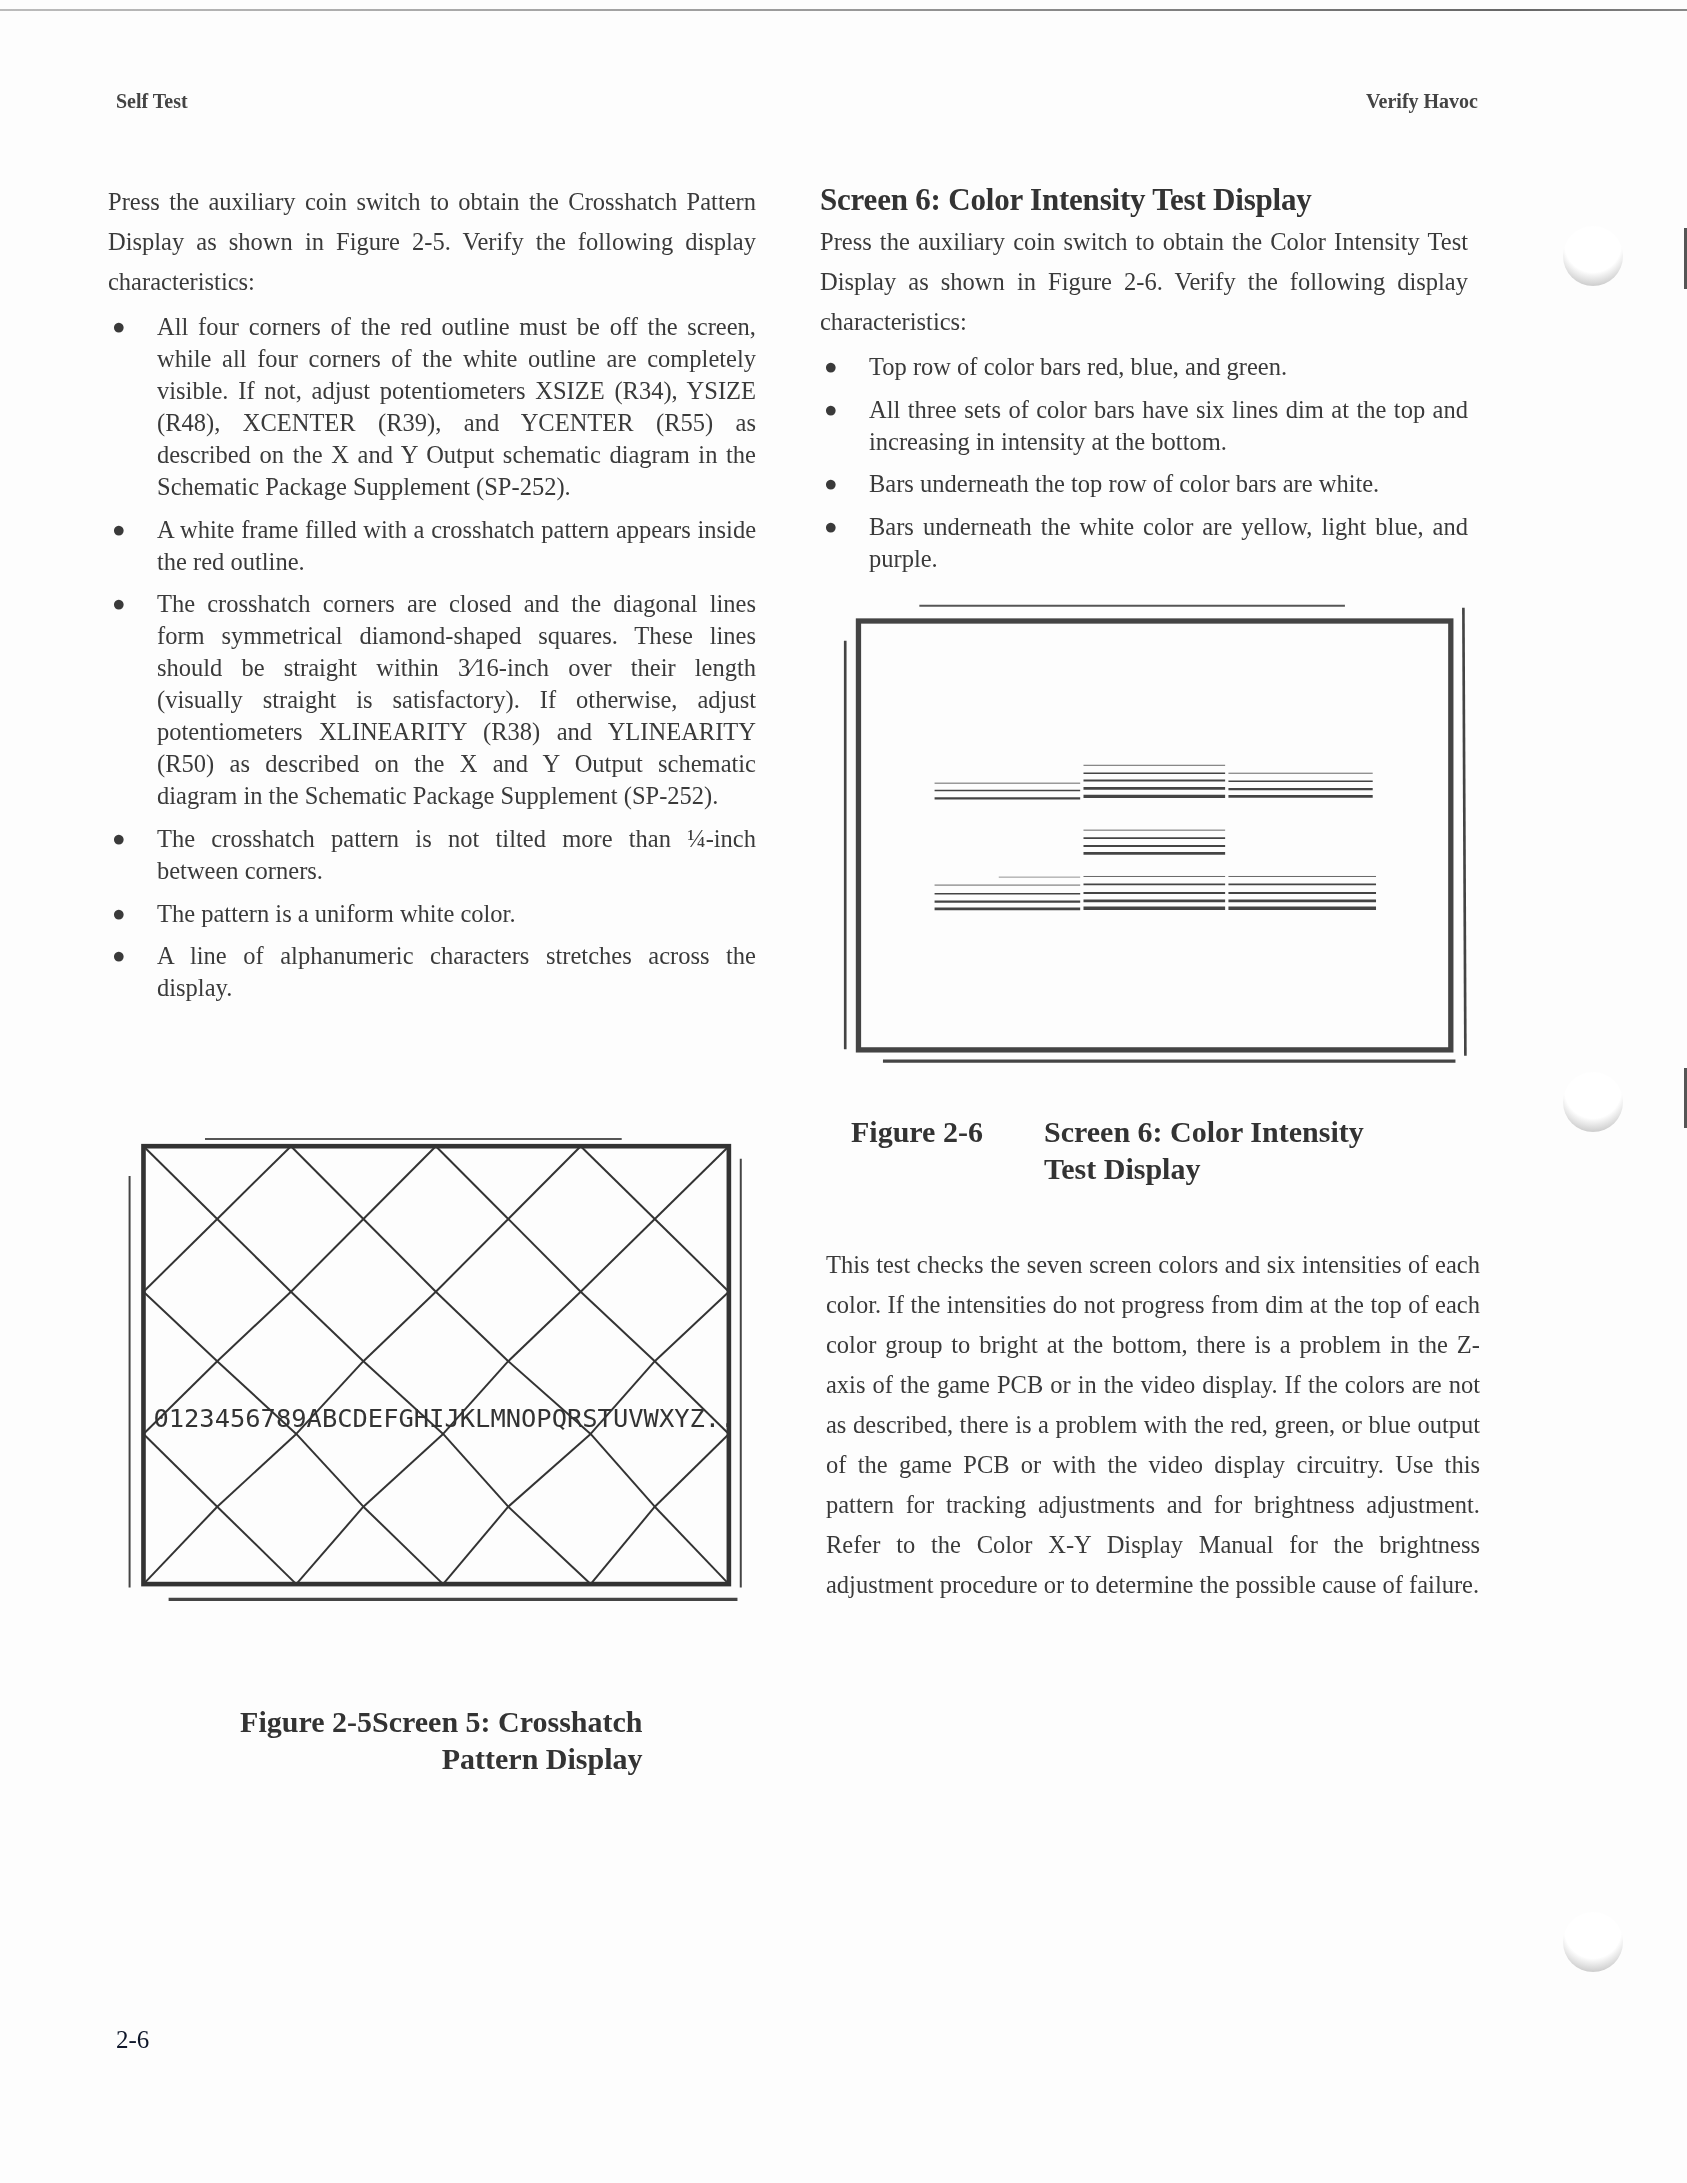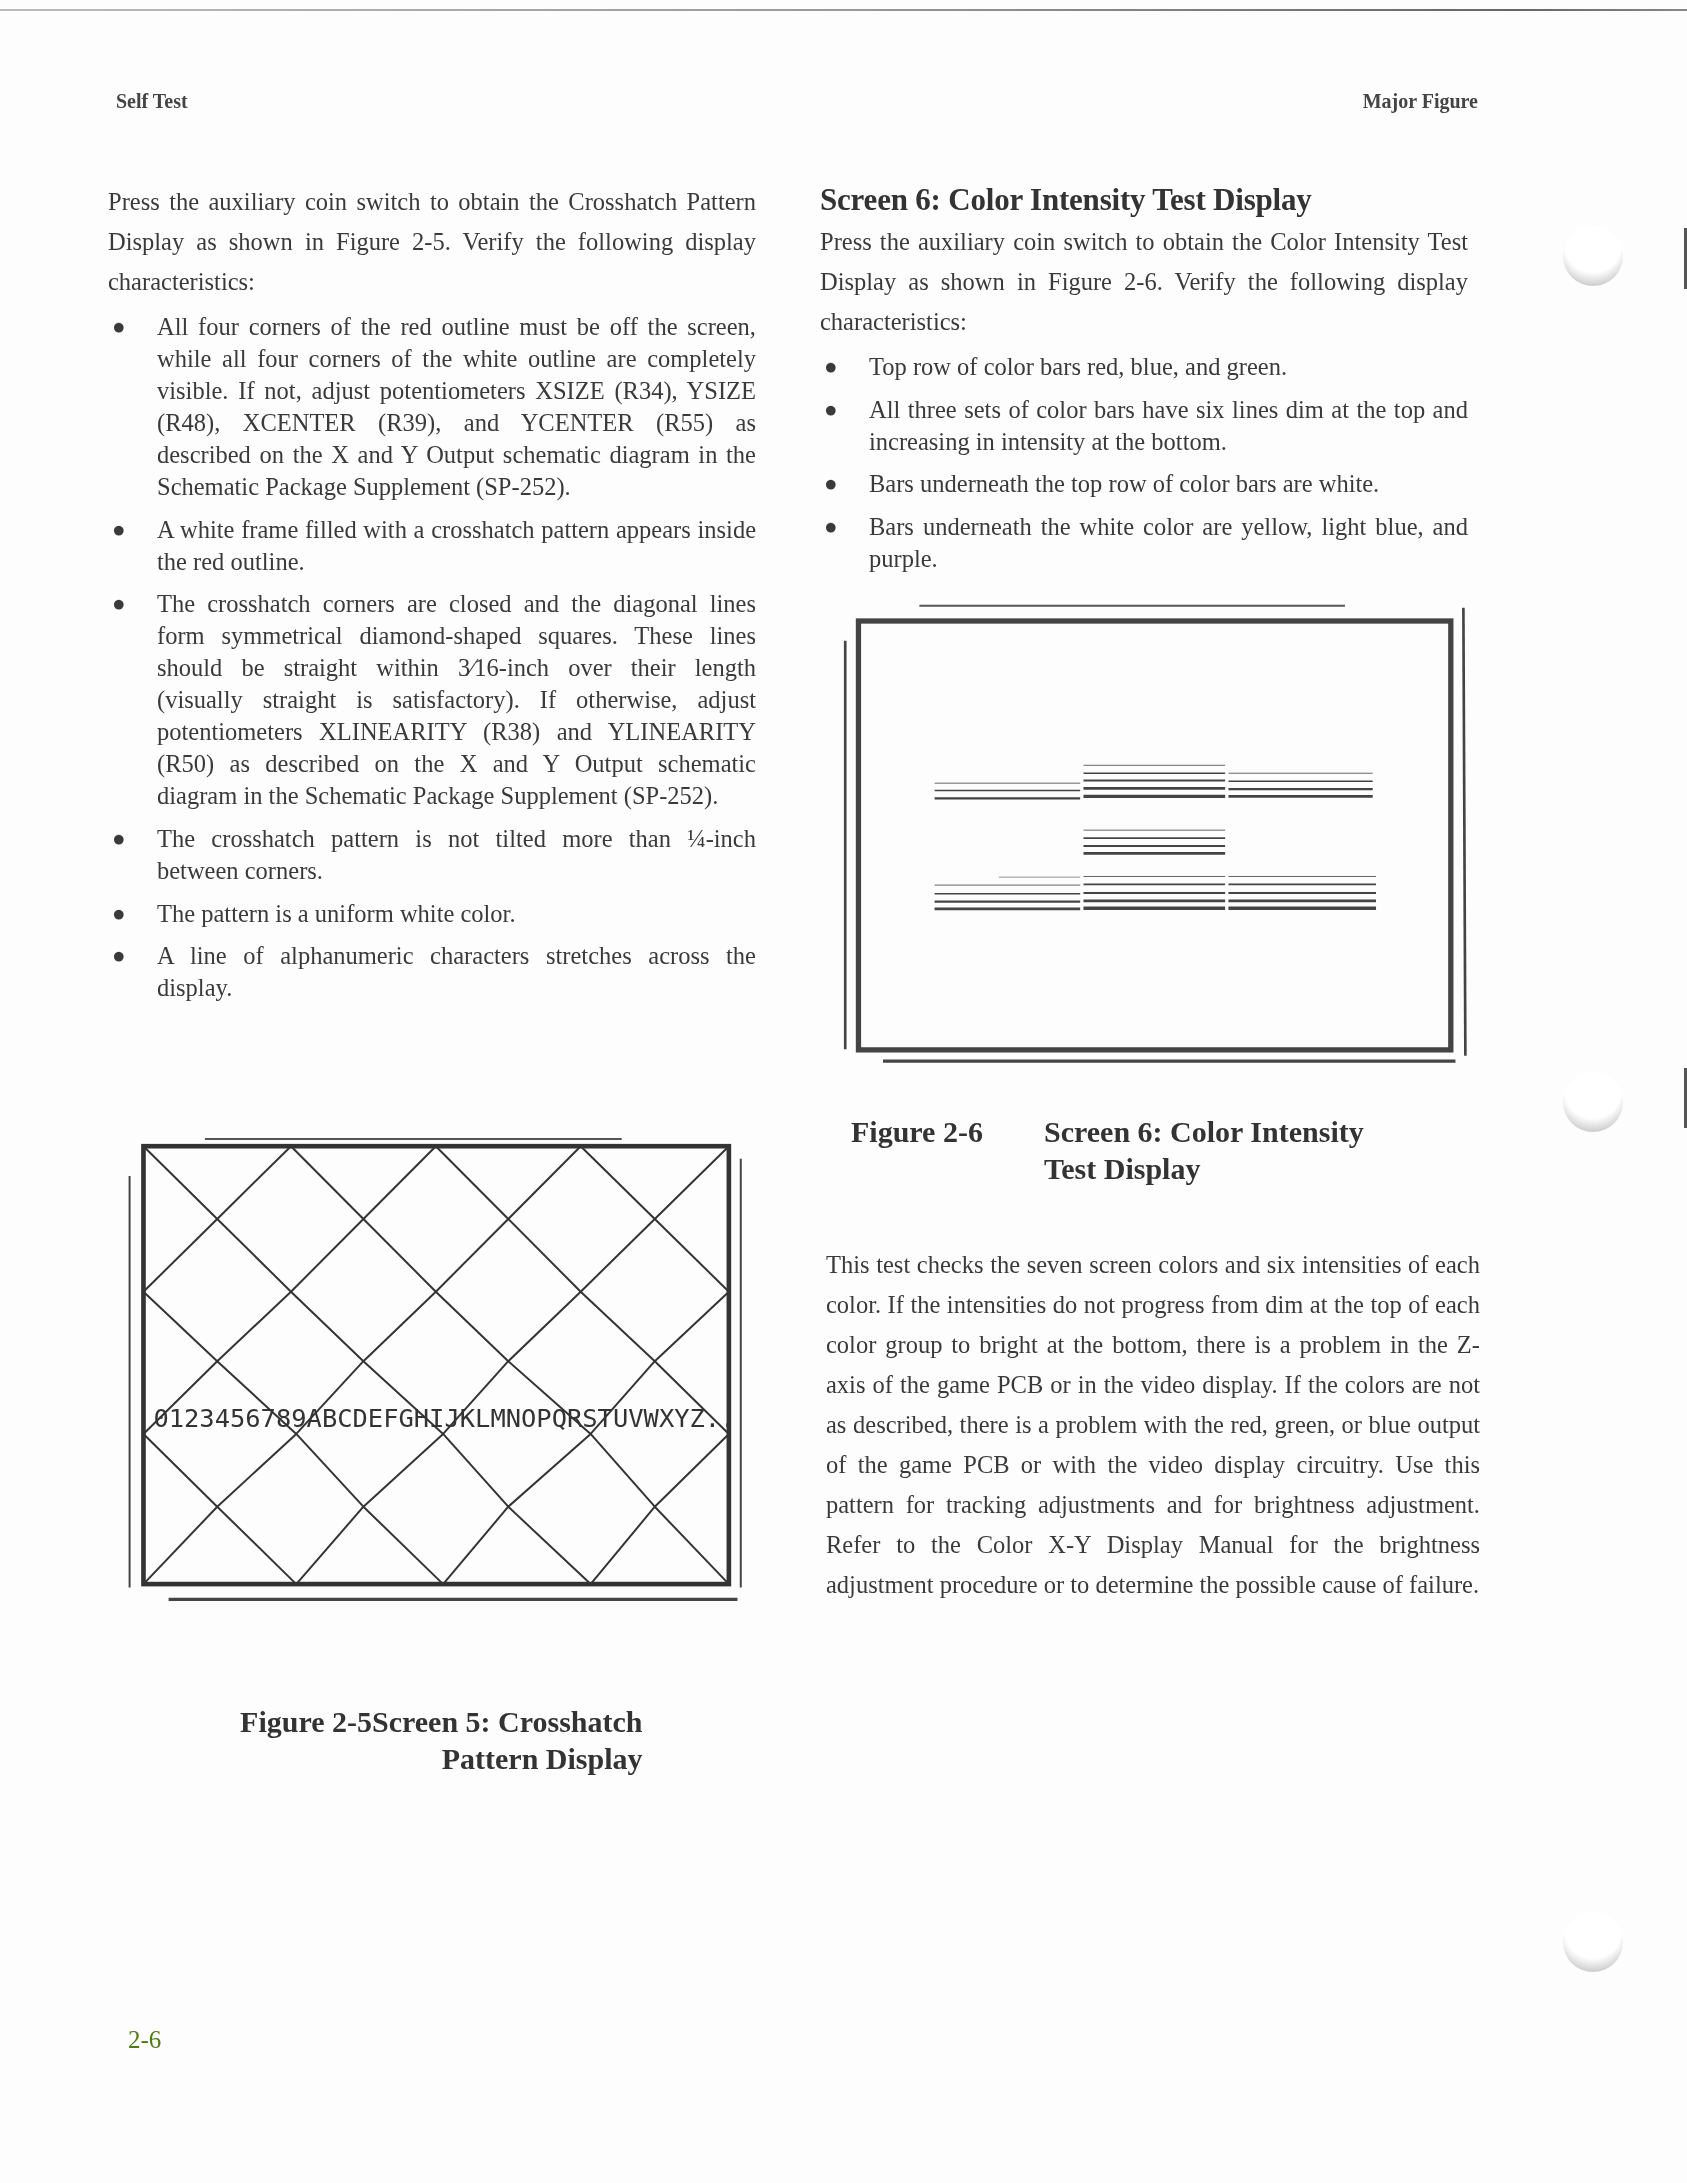--- a/index.html
+++ b/index.html
@@ -16,32 +16,32 @@
   h2 { font-size:31px; font-weight:bold; margin:0 0 4px 0; color:#333; letter-spacing:-0.2px; }
   p.body { font-size:24.5px; line-height:40px; margin:0; text-align:justify; }
   ul.bullets { list-style:none; padding:0; margin:9.3px 0 0 0; }
   ul.bullets li { position:relative; padding-left:49px; font-size:24.5px; line-height:32px;
                   margin-bottom:10.6px; text-align:justify; }
   ul.bullets li .dot { position:absolute; left:4px; top:0; font-size:22.5px; }
   .fig { position:absolute; }
   .caption { position:absolute; font-weight:bold; font-size:30px; line-height:37px; color:#333; }
   .caption .num { display:inline-block; width:192px; }
   .caption .rest { display:inline-block; vertical-align:top; }
-  .page-num { position:absolute; left:116px; top:2026px; font-size:25px; color:#4d7c0f;margin-left:12px; }
+  .page-num { position:absolute; left:116px; top:2026px; font-size:25px; color:#0f172a; }
   .hole { position:absolute; width:60px; height:60px; border-radius:50%;
           background:radial-gradient(circle at 50% 30%, #fff 55%, #cfcfcf 80%, #fff 100%); }
   .edge-mark { position:absolute; width:2.6px; background:#555; }
 </style>
 </head>
 <body>
 
 <div class="top-rule"></div>
 
 <div class="run-head run-left">Self Test</div>
-<div class="run-head run-right">Major Figure</div>
+<div class="run-head run-right">Verify Havoc</div>
 
 <div class="col col-left">
   <p class="body">Press the auxiliary coin switch to obtain the Crosshatch Pattern Display as shown in Figure 2-5. Verify the following display characteristics:</p>
   <ul class="bullets">
     <li><span class="dot">●</span><span>All four corners of the red outline must be off the screen, while all four corners of the white outline are completely visible. If not, adjust potentiometers XSIZE (R34), YSIZE (R48), XCENTER (R39), and YCENTER (R55) as described on the X and Y Output schematic diagram in the Schematic Package Supplement (SP-252).</span></li>
     <li><span class="dot">●</span><span>A white frame filled with a crosshatch pattern appears inside the red outline.</span></li>
     <li><span class="dot">●</span><span>The crosshatch corners are closed and the diagonal lines form symmetrical diamond-shaped squares. These lines should be straight within 3⁄16-inch over their length (visually straight is satisfactory). If otherwise, adjust potentiometers XLINEARITY (R38) and YLINEARITY (R50) as described on the X and Y Output schematic diagram in the Schematic Package Supplement (SP-252).</span></li>
     <li><span class="dot">●</span><span>The crosshatch pattern is not tilted more than ¼-inch between corners.</span></li>
     <li><span class="dot">●</span><span>The pattern is a uniform white color.</span></li>
     <li><span class="dot">●</span><span>A line of alphanumeric characters stretches across the display.</span></li>

